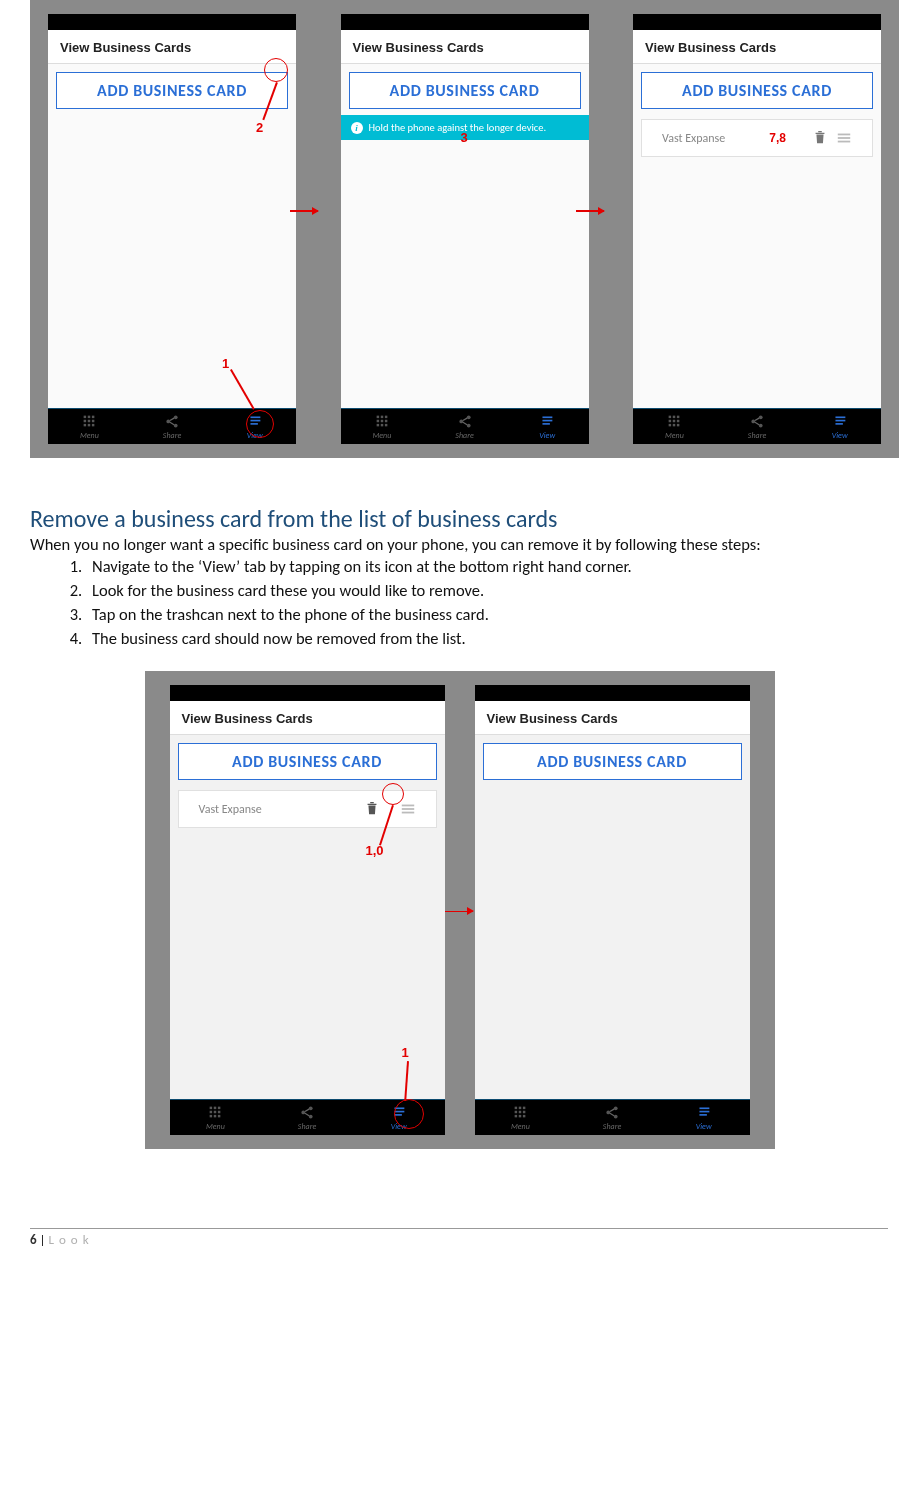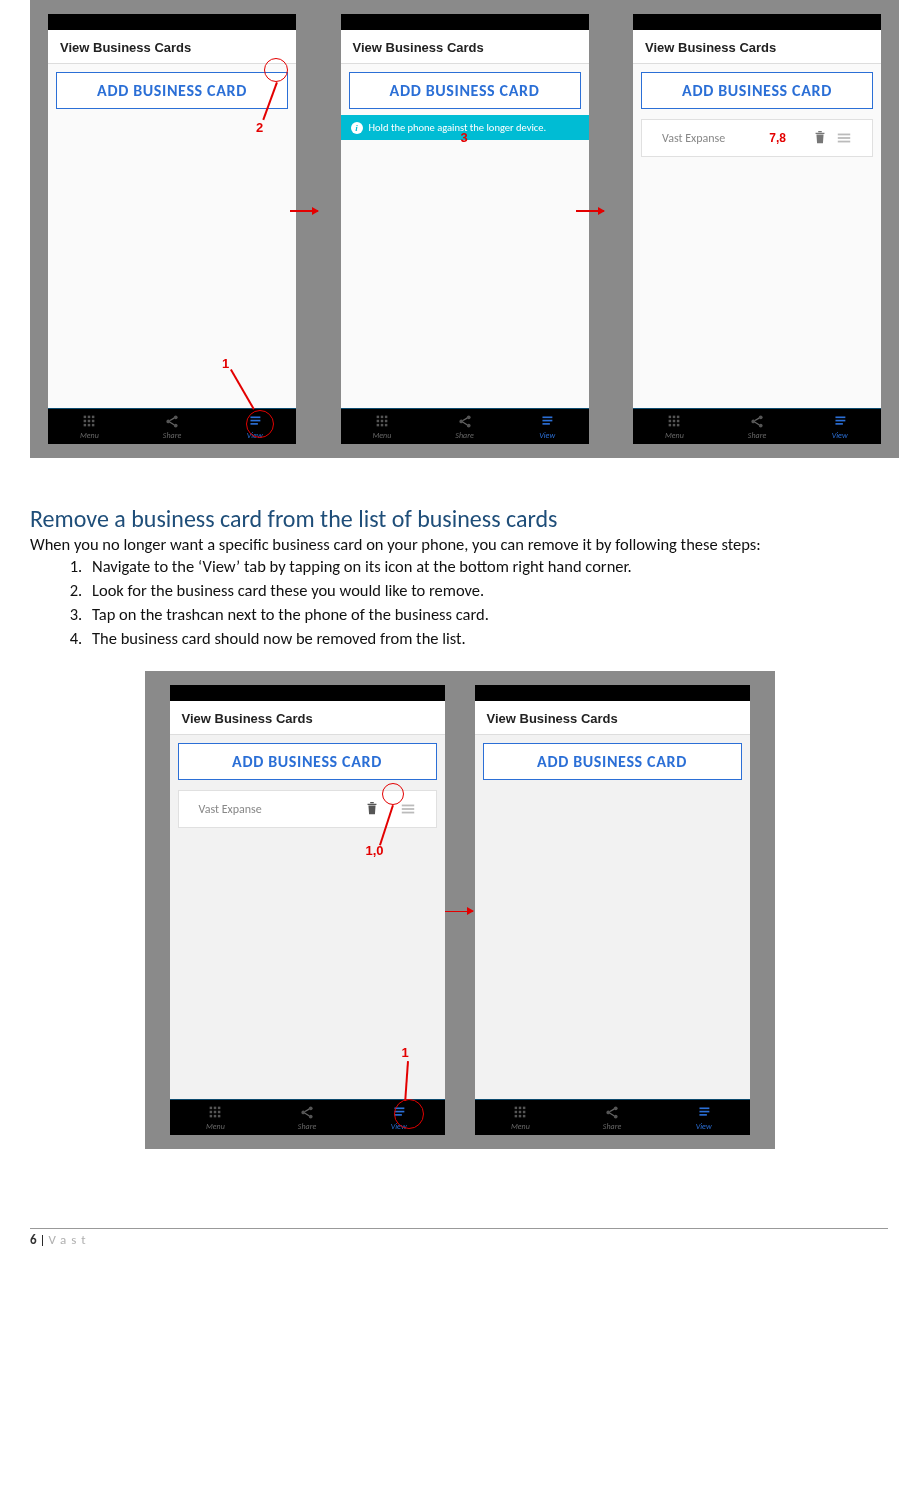--- a/index.html
+++ b/index.html
@@ -315,14 +315,14 @@
           </span>
           <span>View</span>
         </div>
     </div>
   </div>
 </div>
 
 <div class="page-bottom-space"></div>
 
 <div class="footer">
-  <span class="n">6</span><span> | </span><span class="p">Vast</span>
+  <span class="n">6</span><span> | </span><span class="p">Look</span>
 </div>
 
 </body></html>

